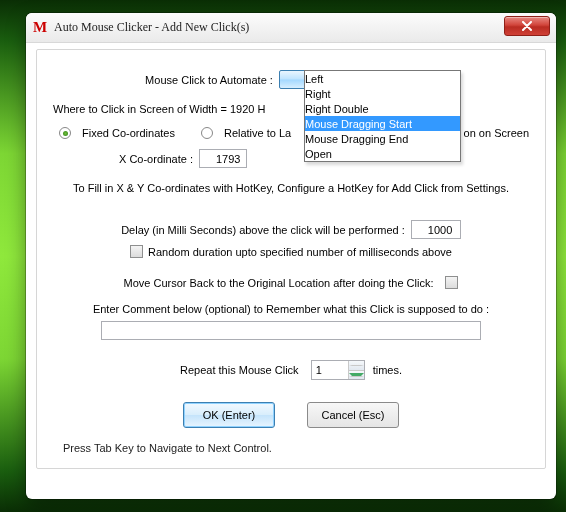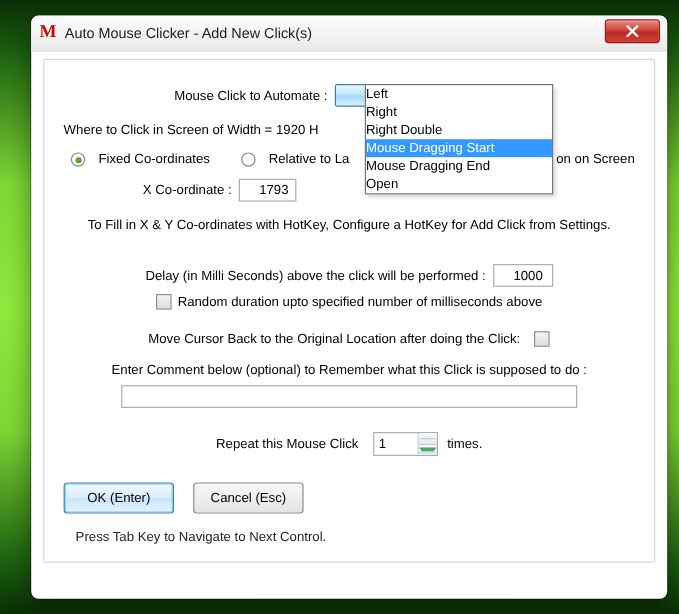--- a/index.html
+++ b/index.html
@@ -30,21 +30,21 @@
     display: flex; align-items: center;
     padding: 0 6px;
     position: relative;
   }
   .app-icon {
     width: 16px; height: 16px;
     display: inline-flex; align-items: center; justify-content: center;
     font-weight: bold; color: #c00; font-family: "Times New Roman", serif;
     font-size: 15px; margin-right: 6px;
   }
-  .title-text { font-size: 12px; color: #222; }
+  .title-text { font-size: 12px; color: #222; font-family: Liberation Serif, serif; }
   .close-btn {
     position: absolute; right: 6px; top: 3px;
     width: 46px; height: 20px;
     background: linear-gradient(180deg, #e98a83, #d1443a 45%, #b92c22 55%, #cf4036);
     border: 1px solid #8f2018;
     border-radius: 3px;
     display: flex; align-items: center; justify-content: center;
     box-shadow: inset 0 1px 0 rgba(255,255,255,.4);
   }
   .close-btn svg { width: 12px; height: 10px; }
@@ -125,21 +125,21 @@
     display: inline-flex; align-items: stretch; height: 20px;
     border: 1px solid #abadb3; background: #fff;
   }
   .spinner .val { width: 36px; padding: 0 4px; display:flex; align-items:center; font-size:11px;}
   .spinner .btns { width: 16px; display: flex; flex-direction: column; border-left: 1px solid #c9c9c9;}
   .spinner .btns div { flex:1; display:flex; align-items:center; justify-content:center; background: linear-gradient(180deg,#f5f8fb,#e1e8f0); }
   .spinner .btns div:first-child { border-bottom:1px solid #c9c9c9;}
   .spinner .tri { width:0;height:0; border-left:3px solid transparent;border-right:3px solid transparent;}
   .spinner .up { border-bottom:3px solid #4a6; }
   .spinner .dn { border-top:3px solid #4a6;}
-  .btnbar { display:flex; justify-content:flex-start; align-items:center; margin-top:22px; gap:16px;}
+  .btnbar { display:flex; justify-content:center; align-items:center; margin-top:22px; gap:32px;}
   .win-btn {
     height: 26px; min-width: 92px;
     background: linear-gradient(180deg,#f7f7f7,#e5e5e5);
     border: 1px solid #8a8a8a;
     border-radius: 3px;
     display:flex; align-items:center; justify-content:center;
     font-size: 11px;
   }
   .win-btn.primary {
     border: 1px solid #3c7fb1;

